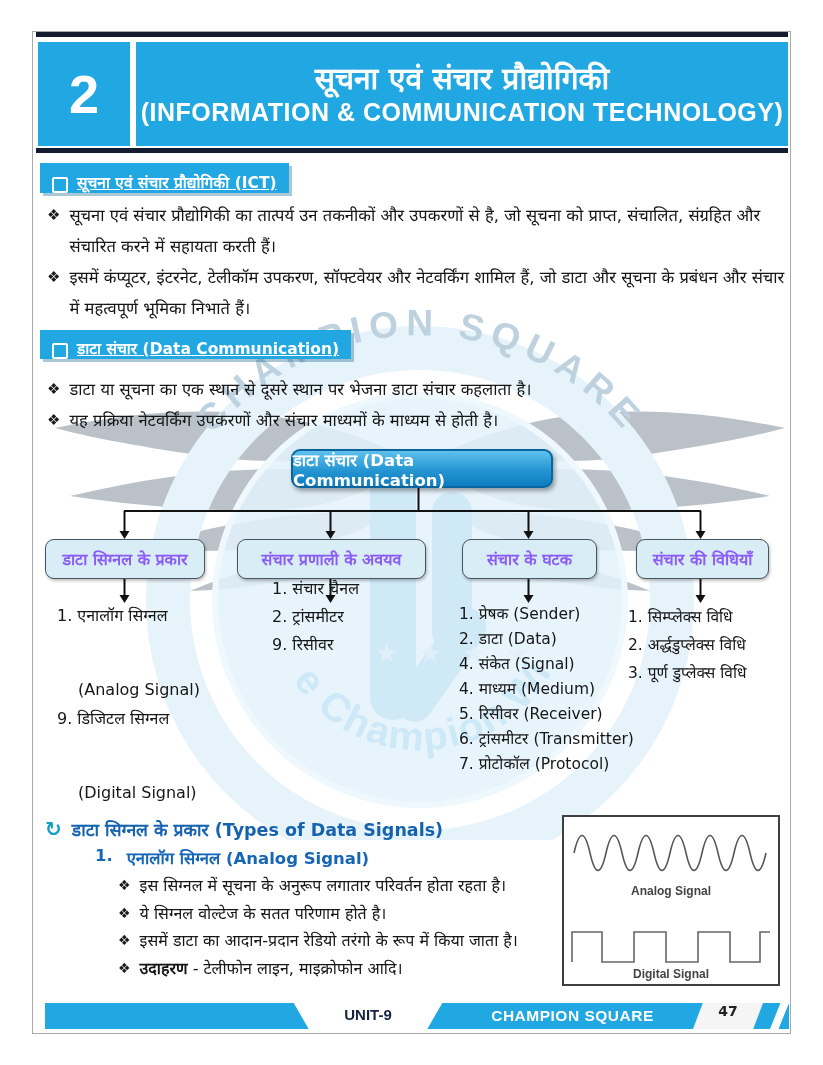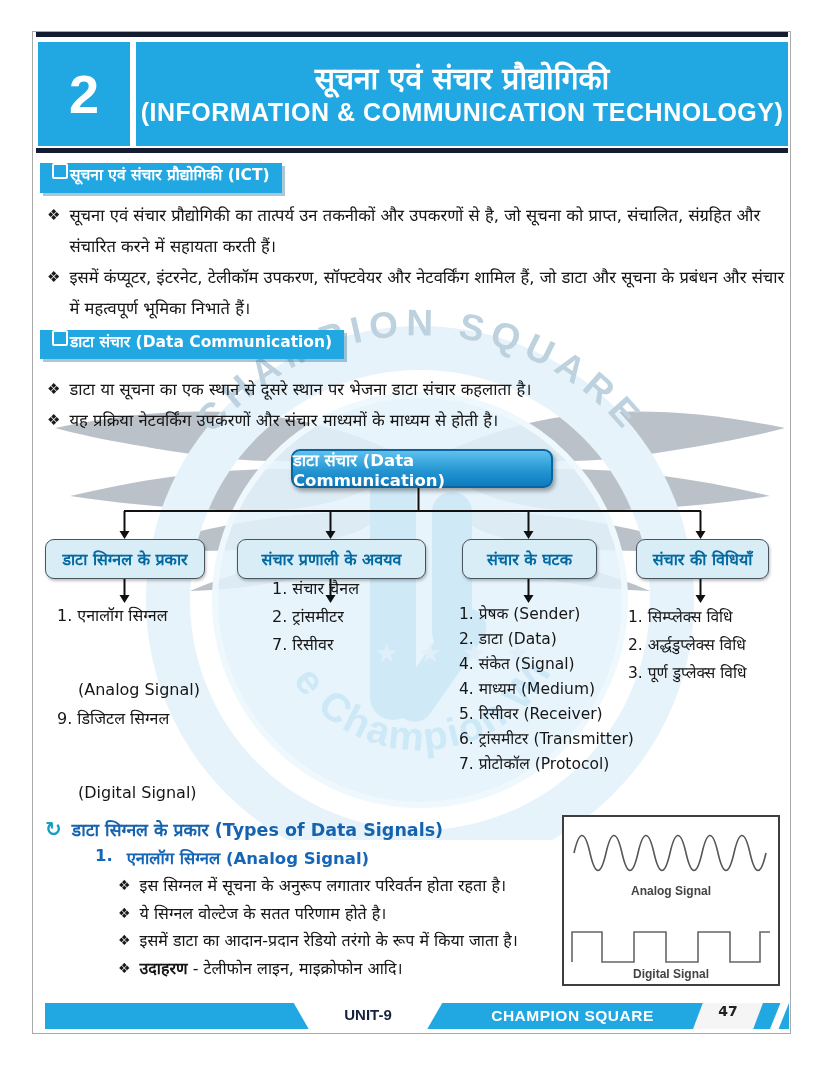--- a/index.html
+++ b/index.html
@@ -10,34 +10,34 @@
   
   .page-border{left:32px;top:31px;width:757px;height:1001px;border:1.5px solid #a9a9a9;z-index:2;pointer-events:none;}
   .rule{left:36px;width:752px;height:5px;background:#131c30;}
   
   .chapter-box{left:38px;top:42px;width:92px;height:104px;background:#21a7e1;display:flex;align-items:center;justify-content:center;}
   .chapter-box span{font-family:"Liberation Sans",sans-serif;font-weight:bold;font-size:54px;color:#ffffff;}
   .title-box{left:136px;top:42px;width:652px;height:104px;background:#21a7e1;display:flex;flex-direction:column;align-items:center;justify-content:center;gap:0;}
   .title-hi{font-size:30px;font-weight:bold;color:#ffffff;line-height:1.2;}
   .title-en{font-family:"Liberation Sans",sans-serif;font-size:25px;font-weight:bold;color:#ffffff;letter-spacing:.5px;line-height:1.2;}
   
-  .badge{background:#21a7e1;color:#ffffff;display:flex;align-items:flex-start;gap:2px;padding:0 12px;height:30px;
-         box-shadow:3px 3px 0 rgba(13,94,138,.35);font-weight:bold;font-size:15.5px;}
+  .badge{background:#21a7e1;color:#ffffff;display:flex;align-items:flex-end;gap:9px;padding:0 12px;height:30px;
+         box-shadow:3px 3px 0 rgba(13,94,138,.35);font-weight:bold;font-size:15.5px;text-decoration:underline;}
   .sq-icon{width:12px;height:12px;border:2px solid #ffffff;border-radius:2px;flex:0 0 auto;}
   
   .bullets{display:flex;flex-direction:column;}
   .bullet{display:flex;gap:9px;align-items:flex-start;line-height:31px;font-size:16.5px;color:#151515;}
   .bullet .dm{flex:0 0 auto;font-size:15px;line-height:31px;color:#1b1b1b;}
   
   .rootbox{left:291px;top:449px;width:258px;height:35px;border-radius:9px;
            background:linear-gradient(#5fc1ee,#2596d2 55%,#0d7cc0);border:2px solid #0a659e;
            display:flex;align-items:center;justify-content:center;color:#fff;font-weight:bold;font-size:16.5px;
            box-shadow:2px 3px 4px rgba(0,0,0,.35);}
   .catbox{top:539px;height:38px;background:#d9edf7;border:1.6px solid #47555f;border-radius:9px;
-          display:flex;align-items:center;justify-content:center;font-weight:bold;font-size:16px;color:#0369a1;
+          display:flex;align-items:center;justify-content:center;font-weight:bold;font-size:16px;color:#8b5cf6;
           box-shadow:1px 2px 3px rgba(0,0,0,.25);}
   .flist{font-size:16px;color:#161616;}
   .flist div{white-space:nowrap;}
   .flist .sub{padding-left:21px;margin-top:45px;}
   
   .types-head{display:flex;align-items:center;gap:10px;font-weight:bold;font-size:17.5px;color:#1563ae;}
   .rot-icon{color:#14a0c4;font-size:20px;font-weight:bold;line-height:1;}
   .types-sub{display:flex;gap:14px;font-weight:bold;font-size:16.5px;color:#1666b8;}
   .tbullet{display:flex;gap:9px;line-height:27.5px;font-size:16px;color:#151515;}
   .tbullet .dm{font-size:14px;line-height:27.5px;color:#1b1b1b;}
@@ -178,21 +178,21 @@
 
   <div class="abs flist z1" style="left:57px;top:601px;line-height:29px;">
     <div>1. एनालॉग सिग्नल</div>
     <div class="sub">(Analog Signal)</div>
     <div>9. डिजिटल सिग्नल</div>
     <div class="sub">(Digital Signal)</div>
   </div>
   <div class="abs flist z1" style="left:272px;top:575px;line-height:28px;">
     <div>1. संचार चैनल</div>
     <div>2. ट्रांसमीटर</div>
-    <div>7. रिसीवर</div>
+    <div>9. रिसीवर</div>
   </div>
   <div class="abs flist z1" style="left:459px;top:602px;line-height:25px;font-size:15.5px;">
     <div>1. प्रेषक (Sender)</div>
     <div>2. डाटा (Data)</div>
     <div>4. संकेत (Signal)</div>
     <div>4. माध्यम (Medium)</div>
     <div>5. रिसीवर (Receiver)</div>
     <div>6. ट्रांसमीटर (Transmitter)</div>
     <div>7. प्रोटोकॉल (Protocol)</div>
   </div>

